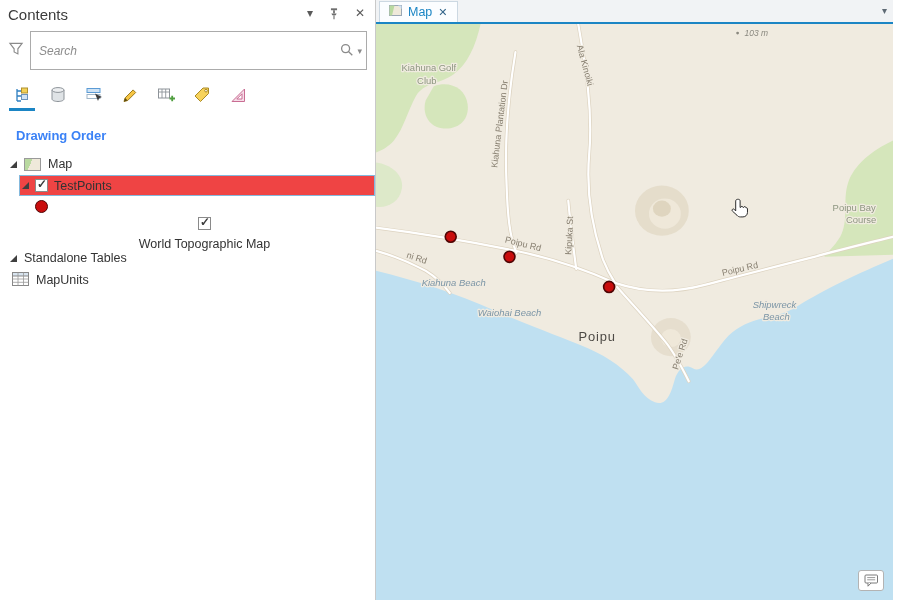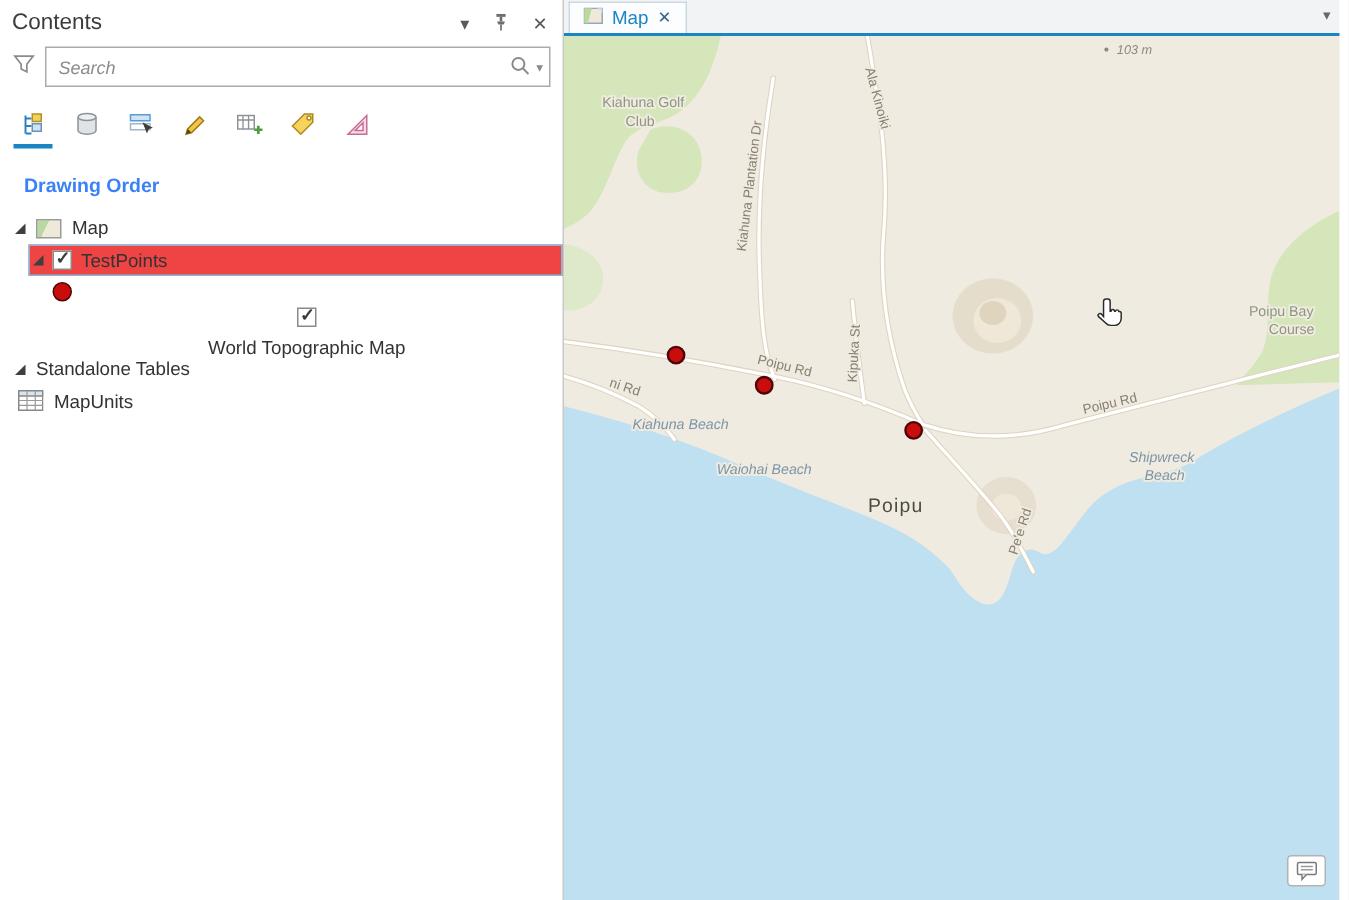--- a/index.html
+++ b/index.html
@@ -1,25 +1,25 @@
 <!DOCTYPE html>
 <html><head>
 <meta charset="utf-8">
 <style>
   * { box-sizing: border-box; margin: 0; padding: 0; }
   html,body { width:899px; height:600px; overflow:hidden; }
   body { font-family:"Liberation Sans", sans-serif; background:#fff; display:flex; font-size:12.5px; color:#333; }
 
   
   .contents-pane { width:376px; flex:none; background:#fff; border-right:1px solid #c9c9c9; display:flex; flex-direction:column; }
-  .pane-header { display:flex; align-items:flex-end; padding:6px 10px 2px 8px; }
+  .pane-header { display:flex; align-items:flex-start; padding:6px 10px 2px 8px; }
   .pane-title { flex:1; font-size:15px; color:#3c3c3c; }
   .pane-header .hicon { color:#5a5a5a; margin-left:14px; font-size:12px; cursor:default; display:flex; align-items:center; }
   .search-row { display:flex; align-items:center; gap:6px; padding:6px 8px 0 8px; }
-  .search-box { flex:1; height:27px; border:1px solid #ababab; display:flex; align-items:center; padding:0 4px 0 8px; background:#fff; }
+  .search-box { flex:1; height:39px; border:1px solid #ababab; display:flex; align-items:center; padding:0 4px 0 8px; background:#fff; }
   .search-box input { flex:1; border:none; outline:none; font-family:inherit; font-size:12px; color:#444; font-style:italic; min-width:0; }
   .search-box input::placeholder { color:#8c8c8c; font-style:italic; }
   .search-box .mini-chevron { font-size:9px; color:#8a8a8a; margin-left:3px; }
   .toolbar { display:flex; gap:8px; padding:10px 0 0 8px; }
   .tool { width:28px; height:30px; display:flex; align-items:center; justify-content:center; position:relative; }
   .tool.active::after { content:""; position:absolute; left:1px; right:1px; bottom:-1px; height:3px; background:#1b85c4; }
   .section-label { font-weight:bold; font-size:13px; color:#3b82f6; padding:18px 0 0 16px; }
   .tree { padding-top:10px; }
   .trow { display:flex; align-items:center; height:22px; gap:7px; }
   .trow.map-row { padding-left:10px; }

